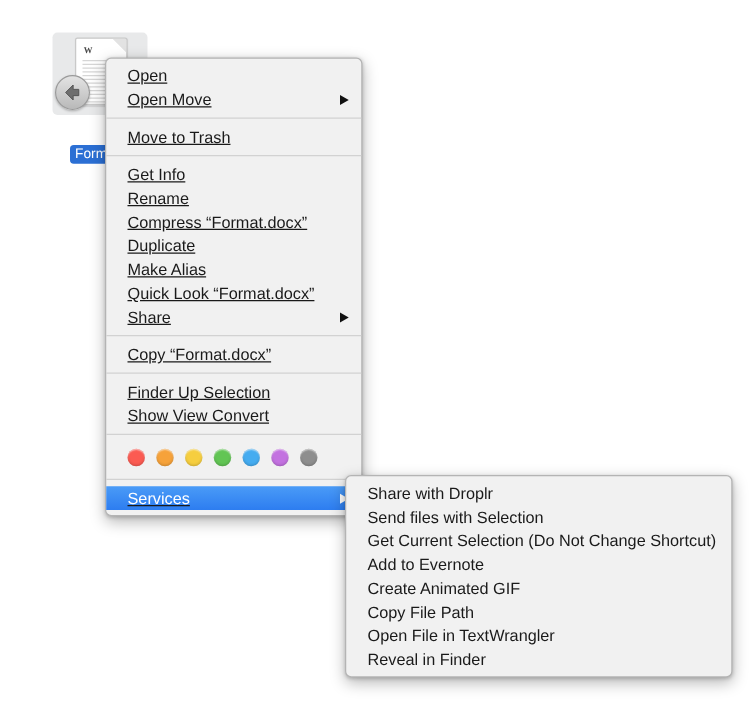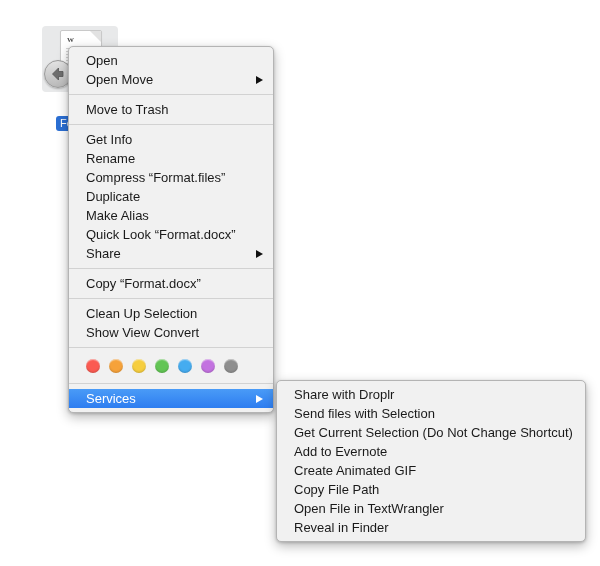--- a/index.html
+++ b/index.html
@@ -114,24 +114,25 @@
     position: absolute;
     background: #f1f1f1;
     border: 1px solid #b4b4b4;
     border-radius: 5px;
     box-shadow: 0 4px 12px rgba(0,0,0,0.28), 0 1px 3px rgba(0,0,0,0.18);
     padding: 4px 0;
     font-size: 13px;
     color: #1a1a1a;
   }
   #context-menu {
-    left: 68px;
+    left: 84px;
     top: 46px;
     width: 204px;
     z-index: 10;
+    text-decoration: underline;
   }
   #services-submenu {
     left: 276px;
     top: 380px;
     width: 308px;
     z-index: 20;
   }
 
   .menu-item {
     position: relative;
@@ -232,21 +233,21 @@
 
   <div class="menu-separator"></div>
 
   <div class="menu-item">
     <span>Get Info</span>
   </div>
   <div class="menu-item">
     <span>Rename</span>
   </div>
   <div class="menu-item">
-    <span>Compress “Format.files”</span>
+    <span>Compress “Format.docx”</span>
   </div>
   <div class="menu-item">
     <span>Duplicate</span>
   </div>
   <div class="menu-item">
     <span>Make Alias</span>
   </div>
   <div class="menu-item">
     <span>Quick Look “Format.docx”</span>
   </div>
@@ -257,21 +258,21 @@
 
   <div class="menu-separator"></div>
 
   <div class="menu-item">
     <span>Copy “Format.docx”</span>
   </div>
 
   <div class="menu-separator"></div>
 
   <div class="menu-item">
-    <span>Clean Up Selection</span>
+    <span>Finder Up Selection</span>
   </div>
   <div class="menu-item">
     <span>Show View Convert</span>
   </div>
 
   <div class="menu-separator"></div>
 
 
   <div class="tag-dots">
     <div class="tag-dot" style="background:#fb5b52"></div>

